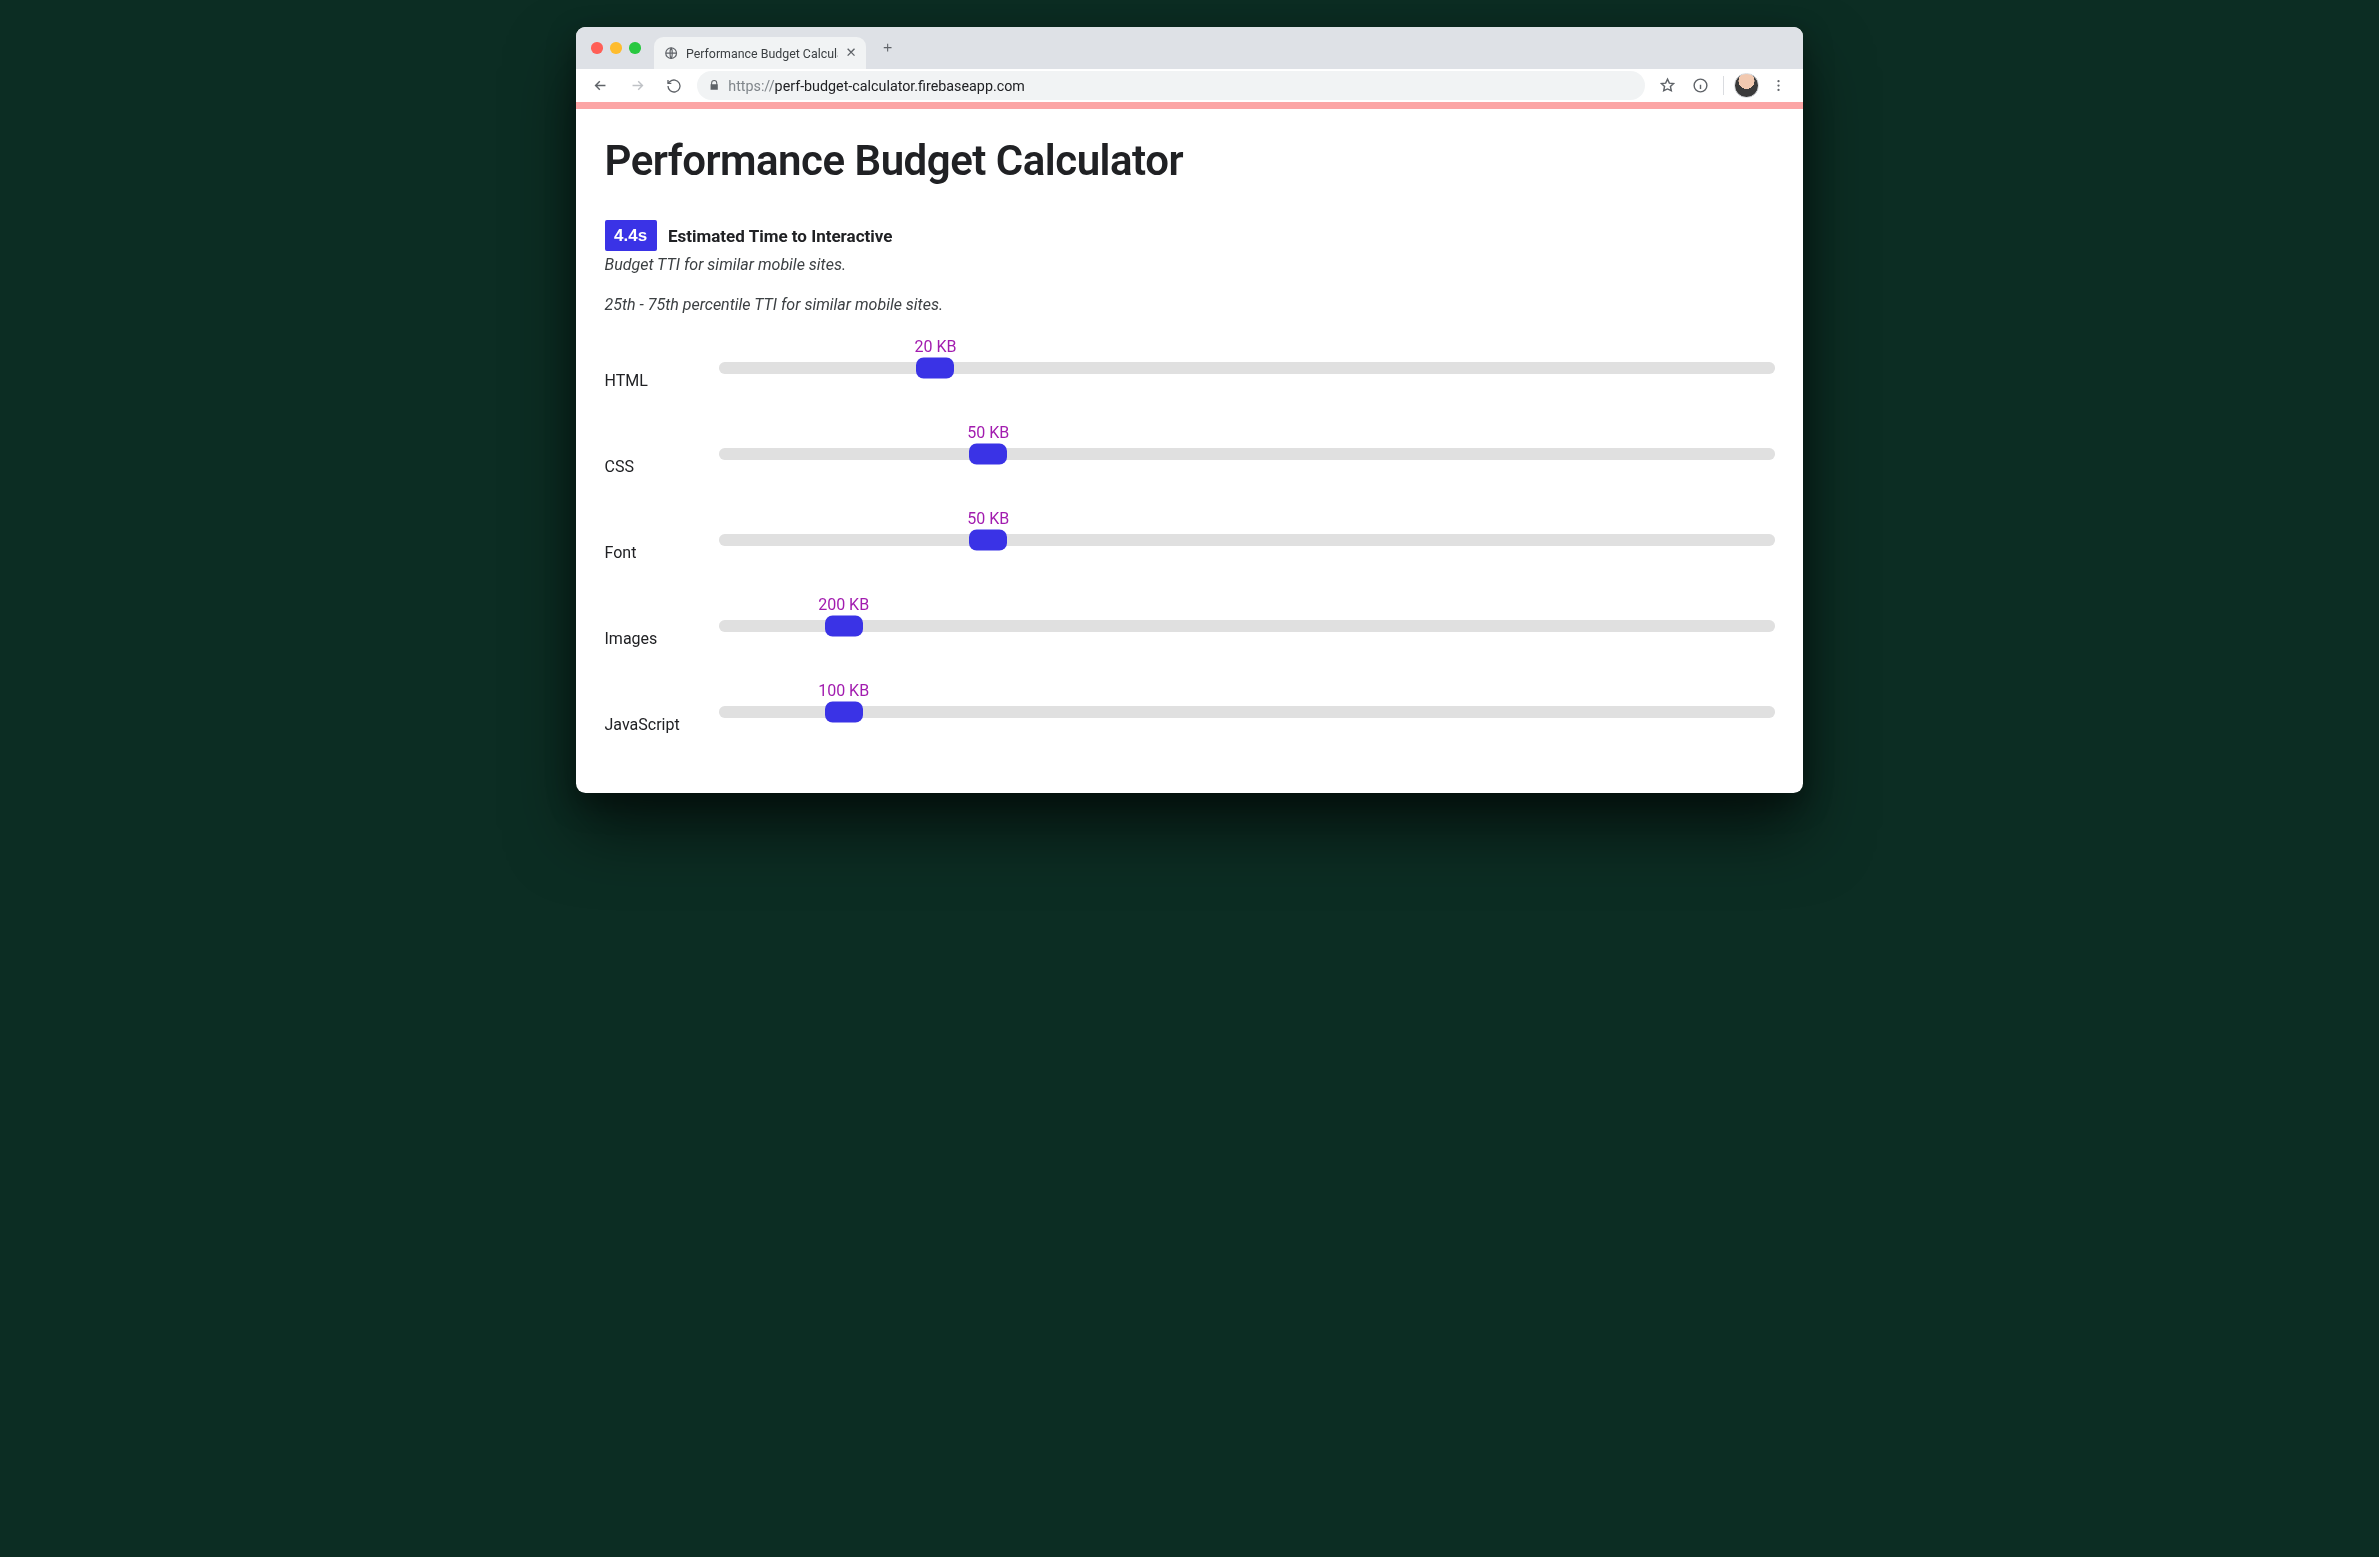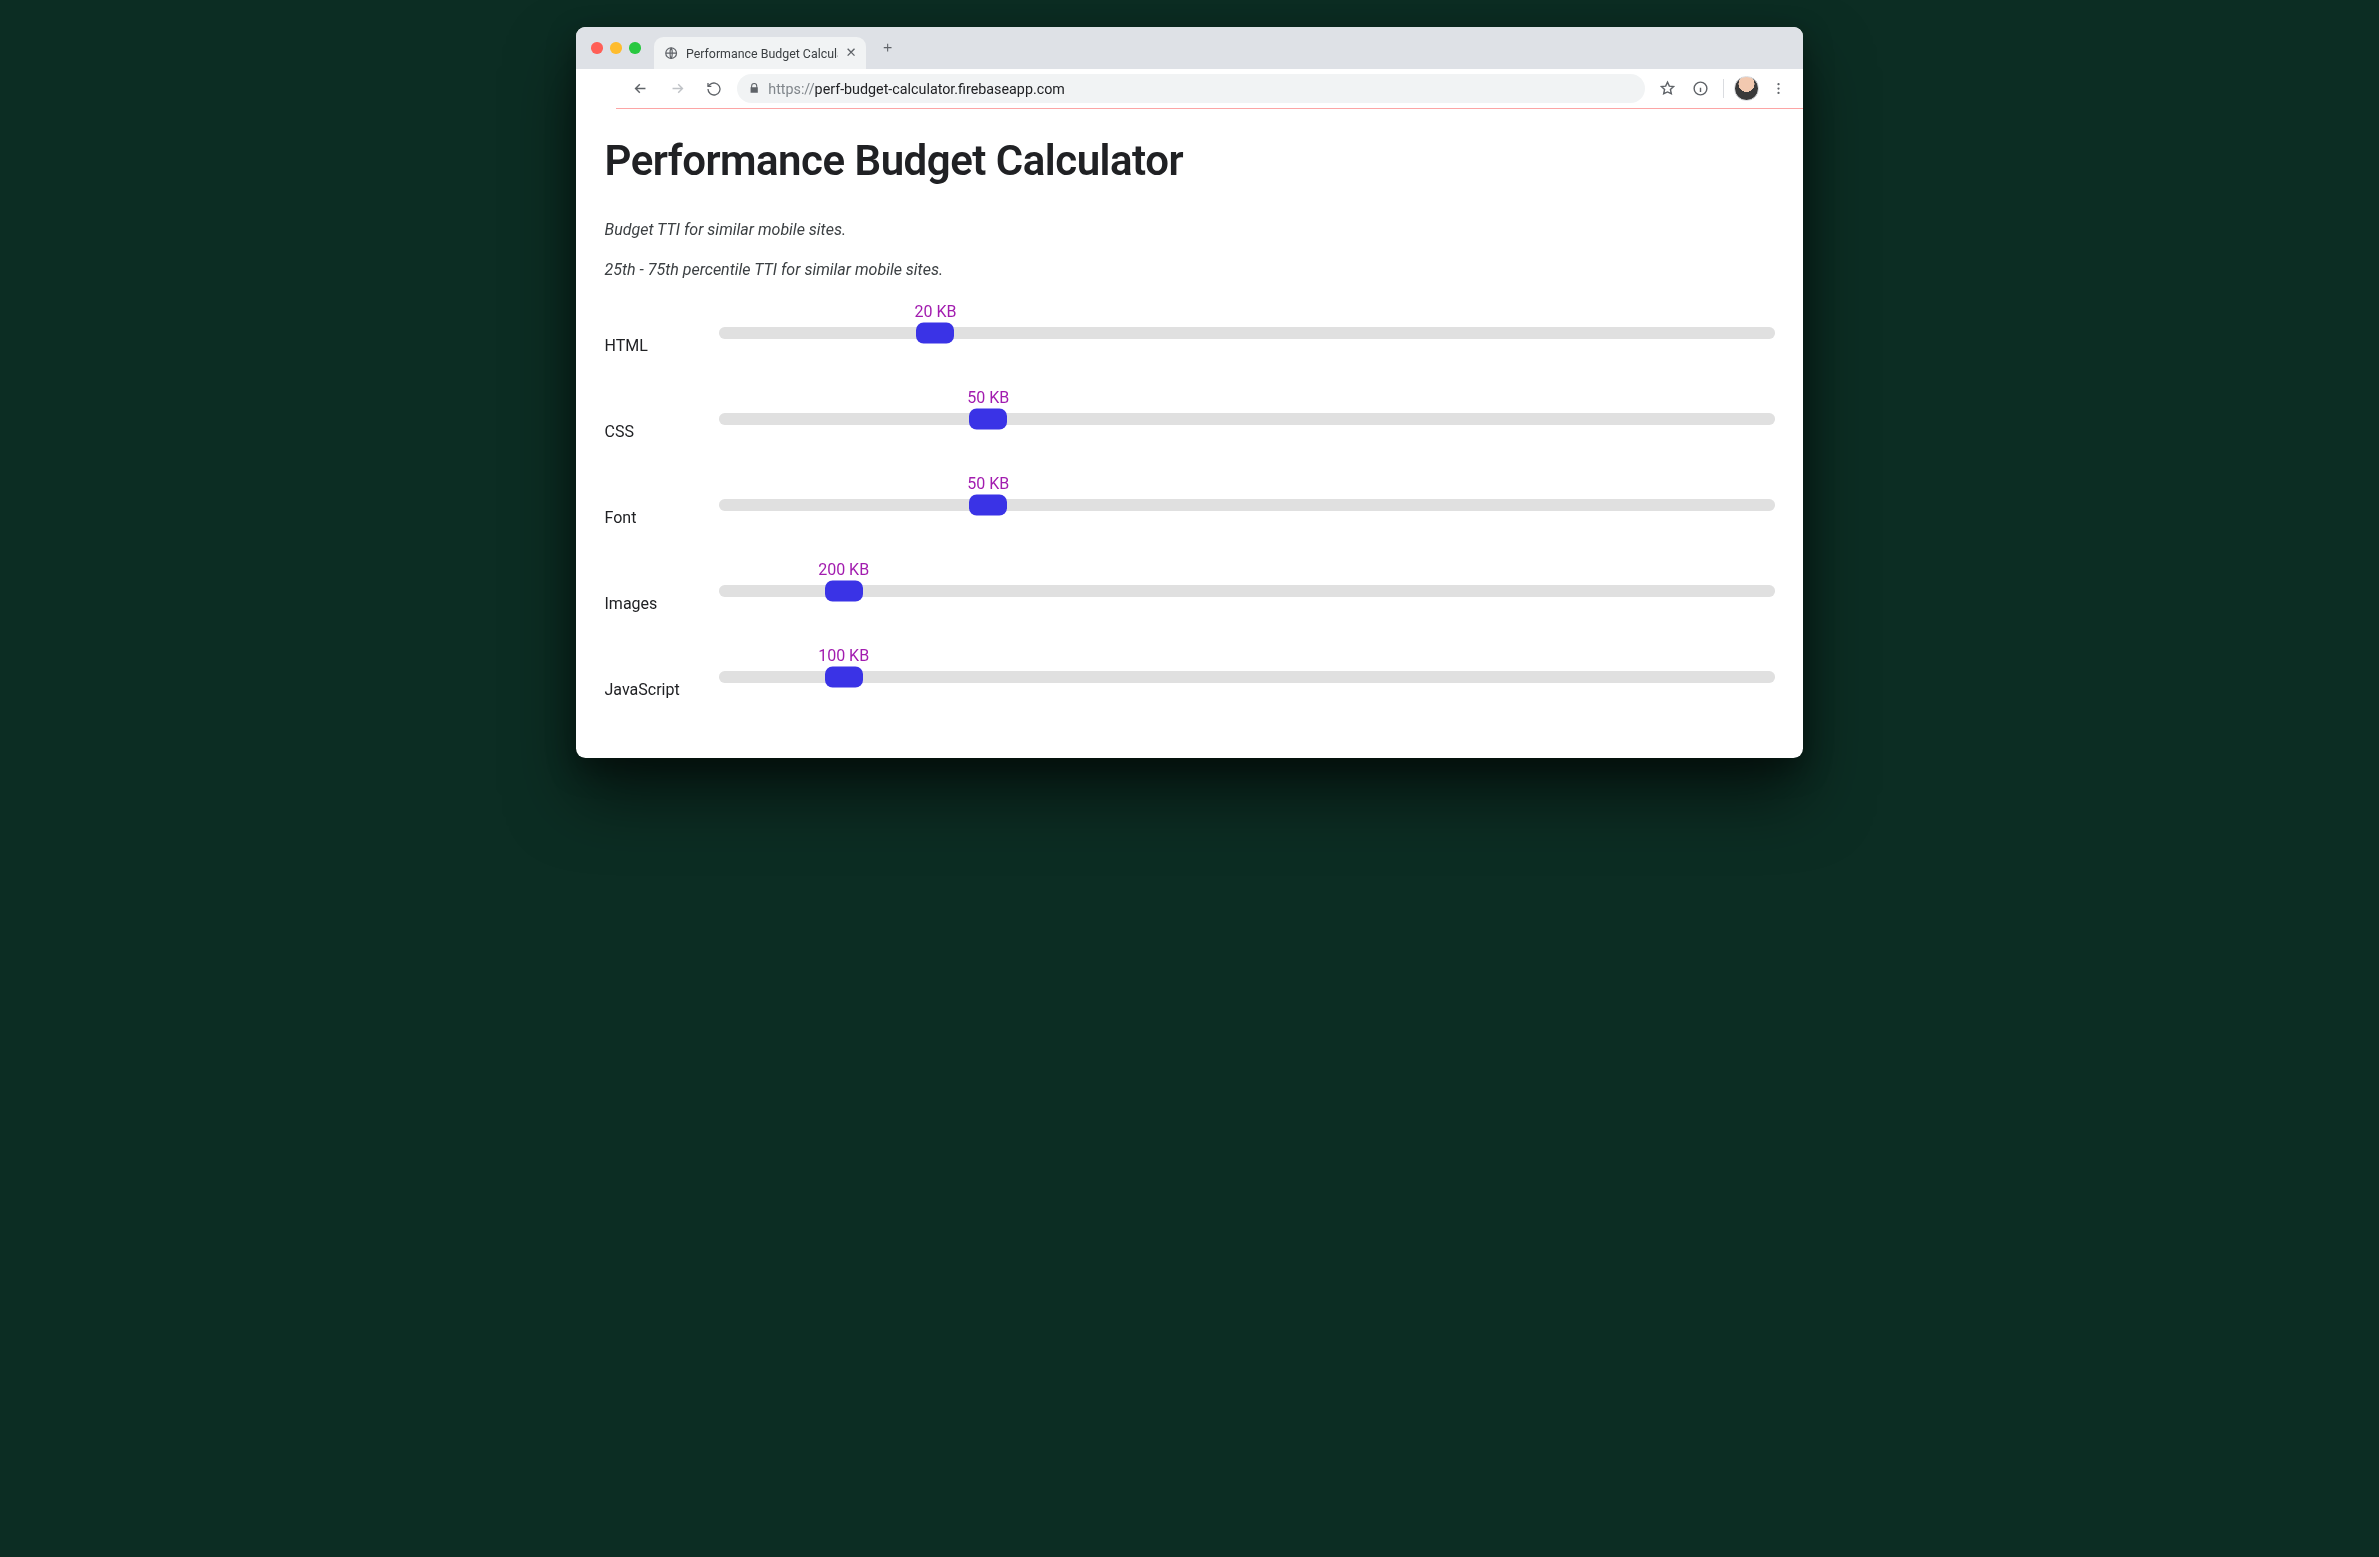--- a/index.html
+++ b/index.html
@@ -64,26 +64,25 @@
   .newtab {
     align-self: center;
     width: 27px; height:27px;
     display:flex; align-items:center; justify-content:center;
     color:#5f6368; border-radius:50%;
   }
   
   .toolbar {
     height: 40px;
     background: #fff;
-    border-bottom: 1px solid #fca5a5;
+    border-bottom: 7px solid #fca5a5;
     display: flex;
     align-items: center;
     padding: 0 11.4px;
     gap: 9.5px;
-    margin-left: 40px;
   }
   .icon-btn {
     width: 27px; height:27px;
     display:flex; align-items:center; justify-content:center;
     color:#5f6368; border-radius:50%;
   }
   .icon-btn.disabled { color:#bfc2c6; }
   .omnibox {
     flex:1;
     height: 28.5px;
@@ -248,20 +247,24 @@
             <circle cx="12" cy="12" r="1.8"></circle>
             <circle cx="12" cy="19" r="1.8"></circle>
           </svg>
       </div>
     </div>
   </div>
 
   <div class="page">
     <h1>Performance Budget Calculator</h1>
 
+    <div class="metric-row">
+      <span class="badge">4.4s</span>
+      <span class="metric-label">Estimated Time to Interactive</span>
+    </div>
     <div class="metric-sub">Budget TTI for similar mobile sites.</div>
 
     <div class="metric-sub">25th - 75th percentile TTI for similar mobile sites.</div>
 
     <div class="sliders" id="sliders">
         <div class="slider-row" style="margin-top: 32px;">
           <div class="label">HTML</div>
           <div class="slider-wrap">
             <div class="kb-label" style="left: 20.5%;">20 KB</div>
             <div class="track">

